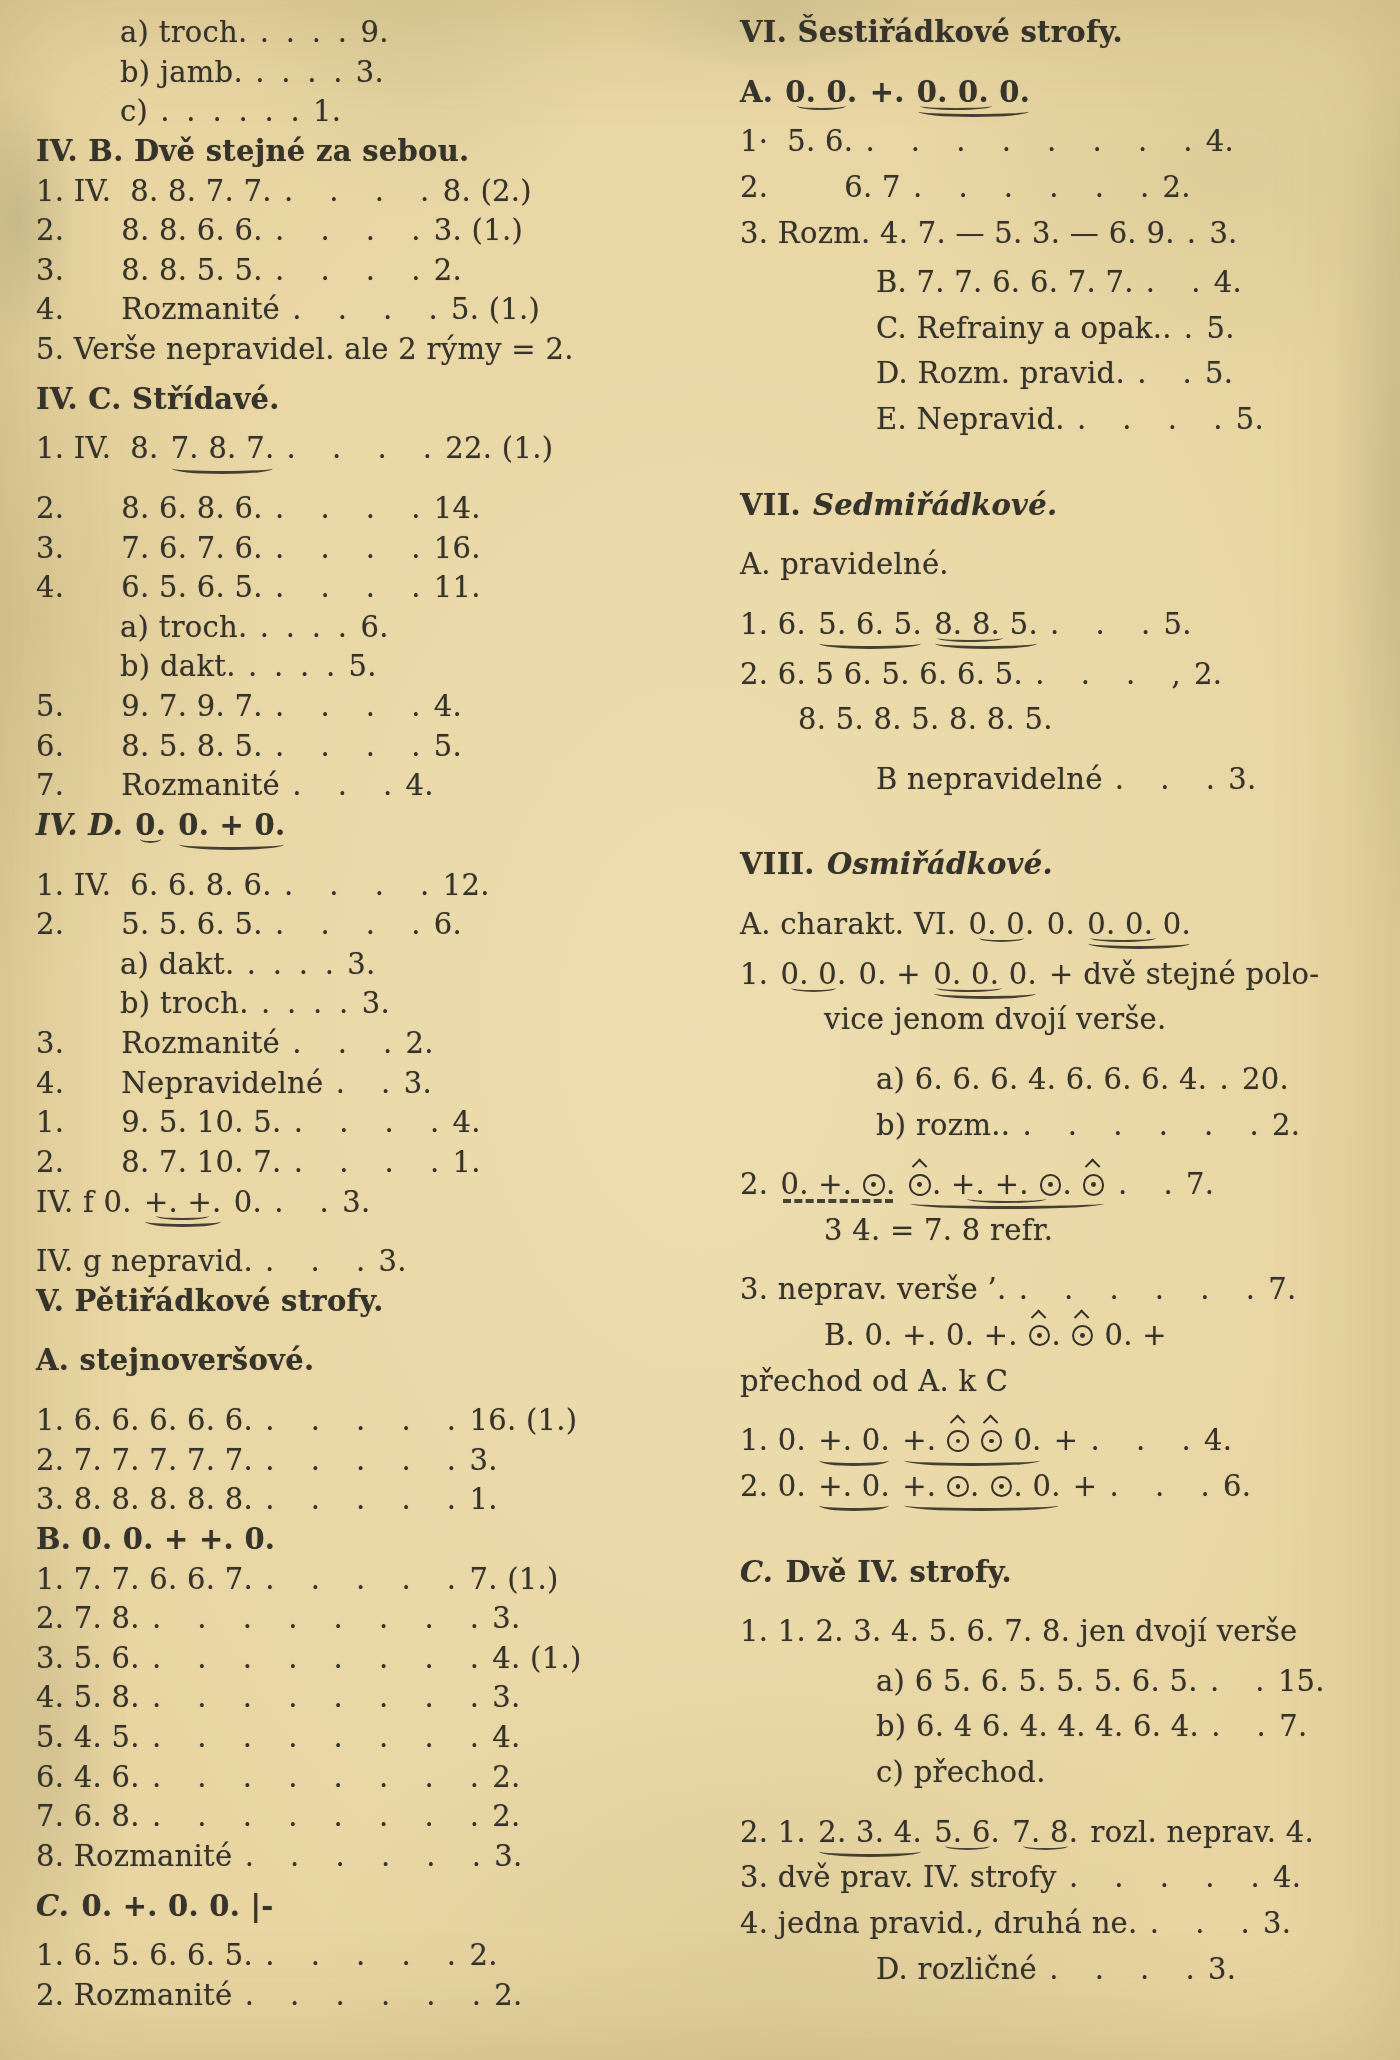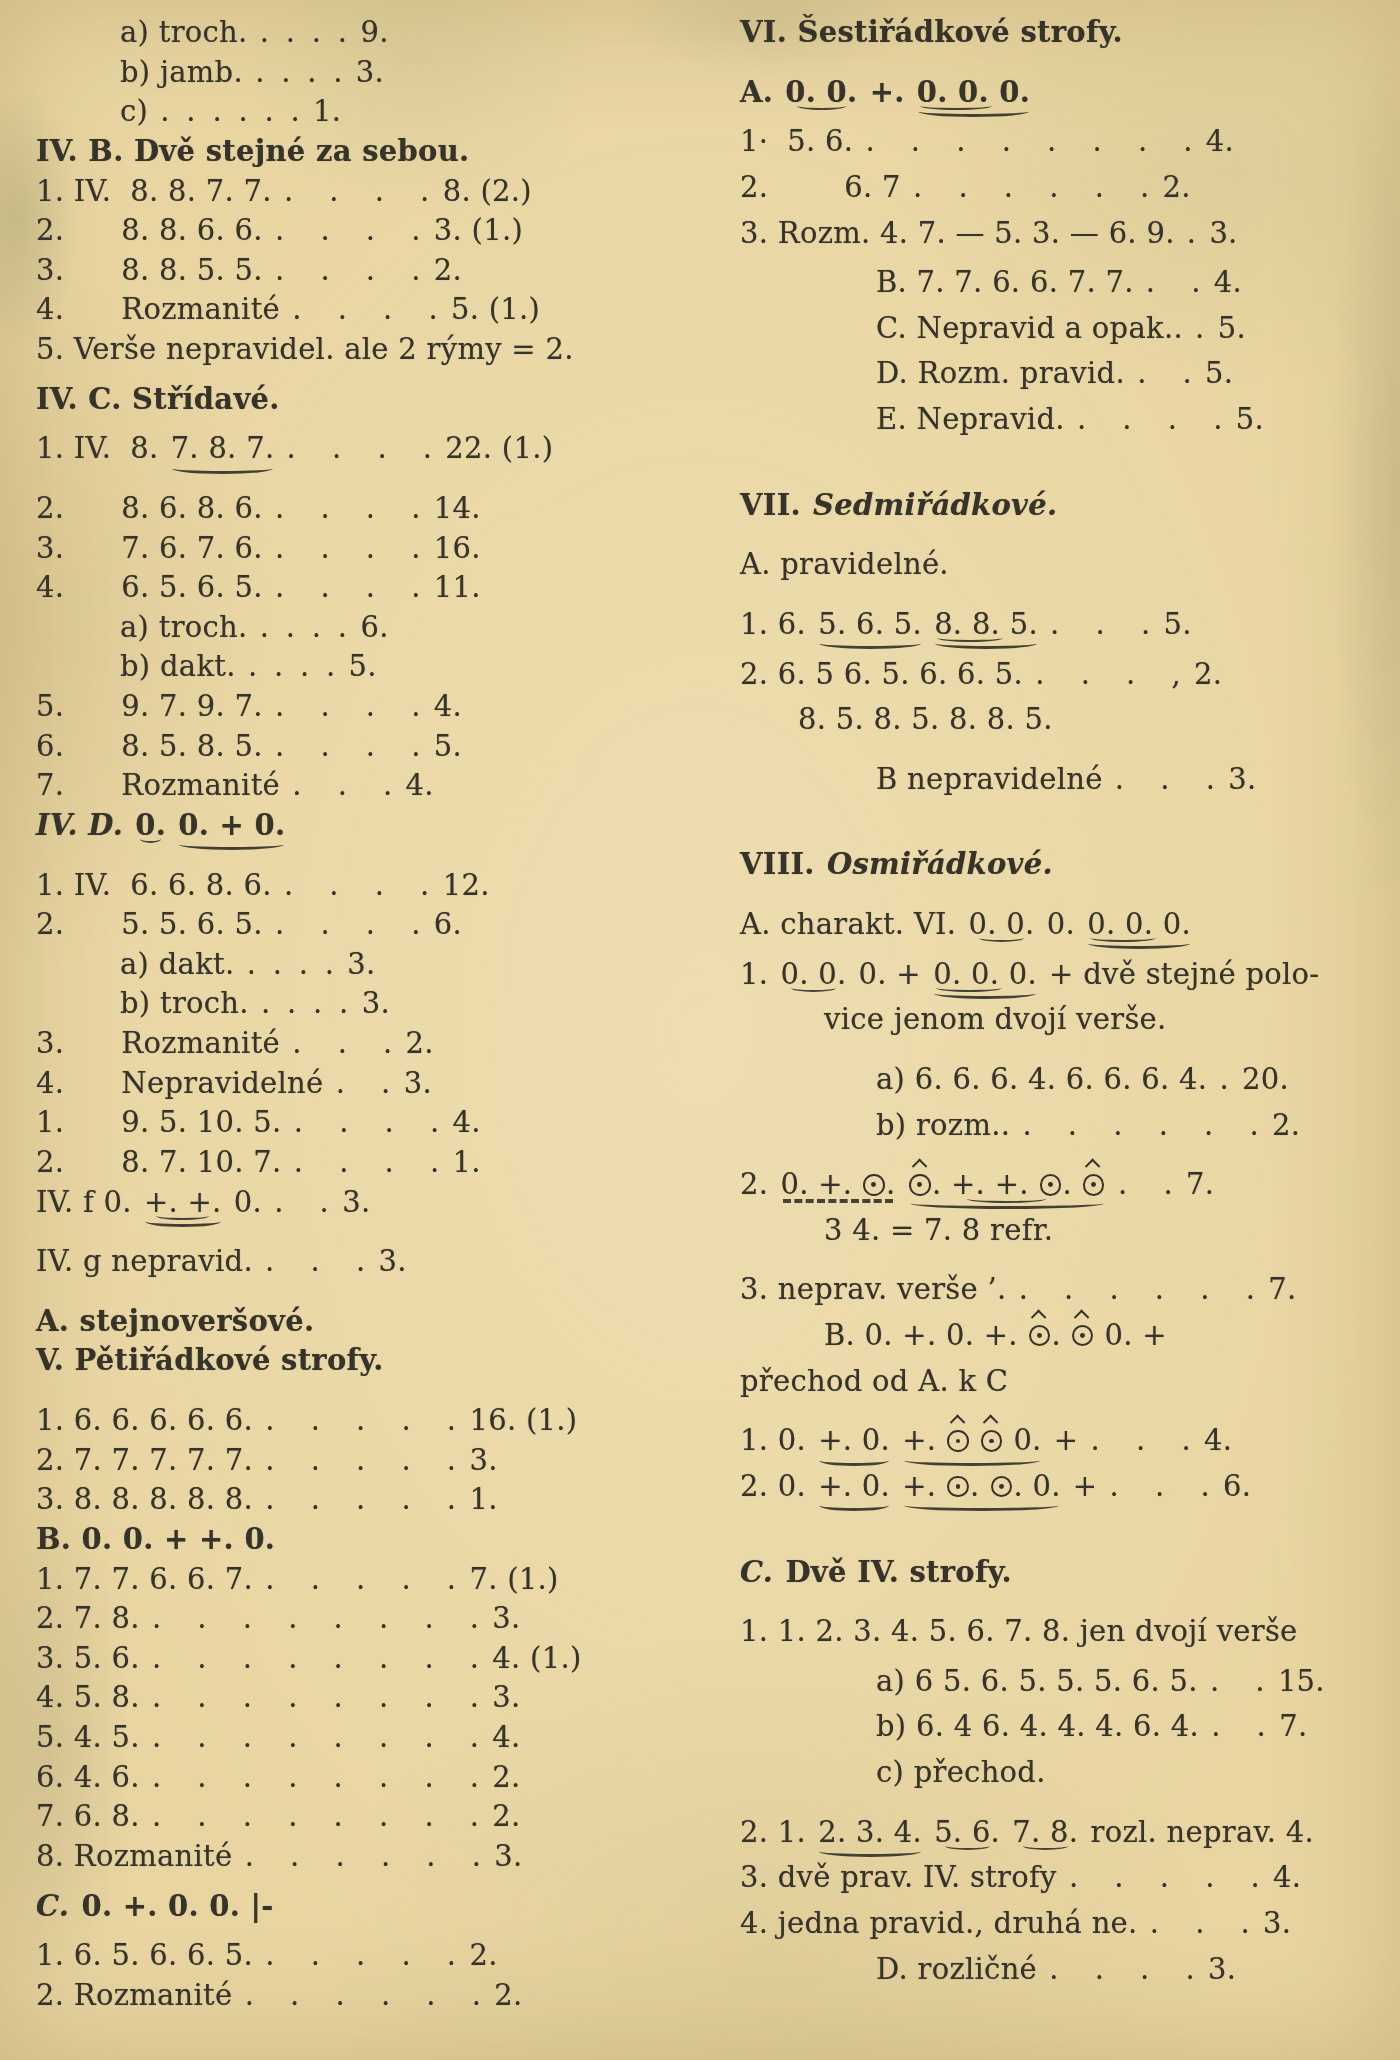--- a/index.html
+++ b/index.html
@@ -124,22 +124,22 @@
       <div class="line "><span class="seg">1. IV.&nbsp;&nbsp;6. 6. 8. 6.</span><span class="seg d-dots">. . . .</span><span class="seg">12.</span></div>
       <div class="line "><span class="seg">2.&nbsp;&nbsp;&nbsp;&nbsp;&nbsp;&nbsp;5. 5. 6. 5.</span><span class="seg d-dots">. . . .</span><span class="seg">6.</span></div>
       <div class="line i2"><span class="seg">a) dakt.</span><span class="seg d-dots">. . . .</span><span class="seg">3.</span></div>
       <div class="line i2"><span class="seg">b) troch.</span><span class="seg d-dots">. . . .</span><span class="seg">3.</span></div>
       <div class="line "><span class="seg">3.&nbsp;&nbsp;&nbsp;&nbsp;&nbsp;&nbsp;Rozmanité</span><span class="seg d-dots">. . .</span><span class="seg">2.</span></div>
       <div class="line "><span class="seg">4.&nbsp;&nbsp;&nbsp;&nbsp;&nbsp;&nbsp;Nepravidelné</span><span class="seg d-dots">. .</span><span class="seg">3.</span></div>
       <div class="line "><span class="seg">1.&nbsp;&nbsp;&nbsp;&nbsp;&nbsp;&nbsp;9. 5. 10. 5.</span><span class="seg d-dots">. . . .</span><span class="seg">4.</span></div>
       <div class="line "><span class="seg">2.&nbsp;&nbsp;&nbsp;&nbsp;&nbsp;&nbsp;8. 7. 10. 7.</span><span class="seg d-dots">. . . .</span><span class="seg">1.</span></div>
       <div class="line ctr mbd"><span class="seg">IV. f 0.</span><span class="seg d-ub d-arc">+. +.</span><span class="seg">0.</span><span class="seg d-dots">. .</span><span class="seg">3.</span></div>
       <div class="line ctr"><span class="seg">IV. g nepravid.</span><span class="seg d-dots">. . .</span><span class="seg">3.</span></div>
+      <div class="line hd ctr"><span class="seg">V. Pětiřádkové strofy.</span></div>
       <div class="line hd ctr mt2"><span class="seg">A. stejnoveršové.</span></div>
-      <div class="line hd ctr"><span class="seg">V. Pětiřádkové strofy.</span></div>
       <div class="line mt2"><span class="seg">1. 6. 6. 6. 6. 6.</span><span class="seg d-dots">. . . . .</span><span class="seg">16. (1.)</span></div>
       <div class="line "><span class="seg">2. 7. 7. 7. 7. 7.</span><span class="seg d-dots">. . . . .</span><span class="seg">3.</span></div>
       <div class="line "><span class="seg">3. 8. 8. 8. 8. 8.</span><span class="seg d-dots">. . . . .</span><span class="seg">1.</span></div>
       <div class="line hd ctr"><span class="seg">B. 0. 0. + +. 0.</span></div>
       <div class="line "><span class="seg">1. 7. 7. 6. 6. 7.</span><span class="seg d-dots">. . . . .</span><span class="seg">7. (1.)</span></div>
       <div class="line "><span class="seg">2. 7. 8.</span><span class="seg d-dots">. . . . . . . .</span><span class="seg">3.</span></div>
       <div class="line "><span class="seg">3. 5. 6.</span><span class="seg d-dots">. . . . . . . .</span><span class="seg">4. (1.)</span></div>
       <div class="line "><span class="seg">4. 5. 8.</span><span class="seg d-dots">. . . . . . . .</span><span class="seg">3.</span></div>
       <div class="line "><span class="seg">5. 4. 5.</span><span class="seg d-dots">. . . . . . . .</span><span class="seg">4.</span></div>
       <div class="line "><span class="seg">6. 4. 6.</span><span class="seg d-dots">. . . . . . . .</span><span class="seg">2.</span></div>
@@ -149,21 +149,21 @@
       <div class="line mt"><span class="seg">1. 6. 5. 6. 6. 5.</span><span class="seg d-dots">. . . . .</span><span class="seg">2.</span></div>
       <div class="line "><span class="seg">2. Rozmanité</span><span class="seg d-dots">. . . . . .</span><span class="seg">2.</span></div>
     </div>
   <div class="col col-right" id="col-right">
       <div class="line hd ctr"><span class="seg">VI. Šestiřádkové strofy.</span></div>
       <div class="line hd ctr mt2 mbd"><span class="seg">A.</span><span class="seg d-arc">0. 0.</span><span class="seg">+.</span><span class="seg d-ub d-arcL">0. 0. 0.</span></div>
       <div class="line mt"><span class="seg">1·&nbsp;&nbsp;5. 6.</span><span class="seg d-dots">. . . . . . . .</span><span class="seg">4.</span></div>
       <div class="line "><span class="seg">2.&nbsp;&nbsp;&nbsp;&nbsp;&nbsp;&nbsp;&nbsp;&nbsp;6. 7</span><span class="seg d-dots">. . . . . .</span><span class="seg">2.</span></div>
       <div class="line "><span class="seg">3. Rozm. 4. 7. — 5. 3. — 6. 9.</span><span class="seg d-dots">.</span><span class="seg">3.</span></div>
       <div class="line i3 mt"><span class="seg">B. 7. 7. 6. 6. 7. 7.</span><span class="seg d-dots">. .</span><span class="seg">4.</span></div>
-      <div class="line i3"><span class="seg">C. Nepravid a opak..</span><span class="seg d-dots">.</span><span class="seg">5.</span></div>
+      <div class="line i3"><span class="seg">C. Refrainy a opak..</span><span class="seg d-dots">.</span><span class="seg">5.</span></div>
       <div class="line i3"><span class="seg">D. Rozm. pravid.</span><span class="seg d-dots">. .</span><span class="seg">5.</span></div>
       <div class="line i3"><span class="seg">E. Nepravid.</span><span class="seg d-dots">. . . .</span><span class="seg">5.</span></div>
       <div class="line hd ctr mt3"><span class="seg">VII.</span><span class="seg it">Sedmiřádkové.</span></div>
       <div class="line ctr mt2"><span class="seg">A. pravidelné.</span></div>
       <div class="line mt2 mbd"><span class="seg">1. 6.</span><span class="seg d-ub">5. 6. 5.</span><span class="seg d-ub d-arcL">8. 8. 5.</span><span class="seg d-dots">. . .</span><span class="seg">5.</span></div>
       <div class="line mt"><span class="seg">2. 6. 5 6. 5. 6. 6. 5.</span><span class="seg d-dots">. . . ,</span><span class="seg">2.</span></div>
       <div class="line i2b"><span class="seg">8. 5. 8. 5. 8. 8. 5.</span></div>
       <div class="line i3 mt2"><span class="seg">B nepravidelné</span><span class="seg d-dots">. . .</span><span class="seg">3.</span></div>
       <div class="line hd ctr mt3"><span class="seg">VIII.</span><span class="seg it">Osmiřádkové.</span></div>
       <div class="line mt2 mbd"><span class="seg">A. charakt. VI.</span><span class="seg d-arc">0. 0.</span><span class="seg">0.</span><span class="seg d-ub d-arcL">0. 0. 0.</span></div>

